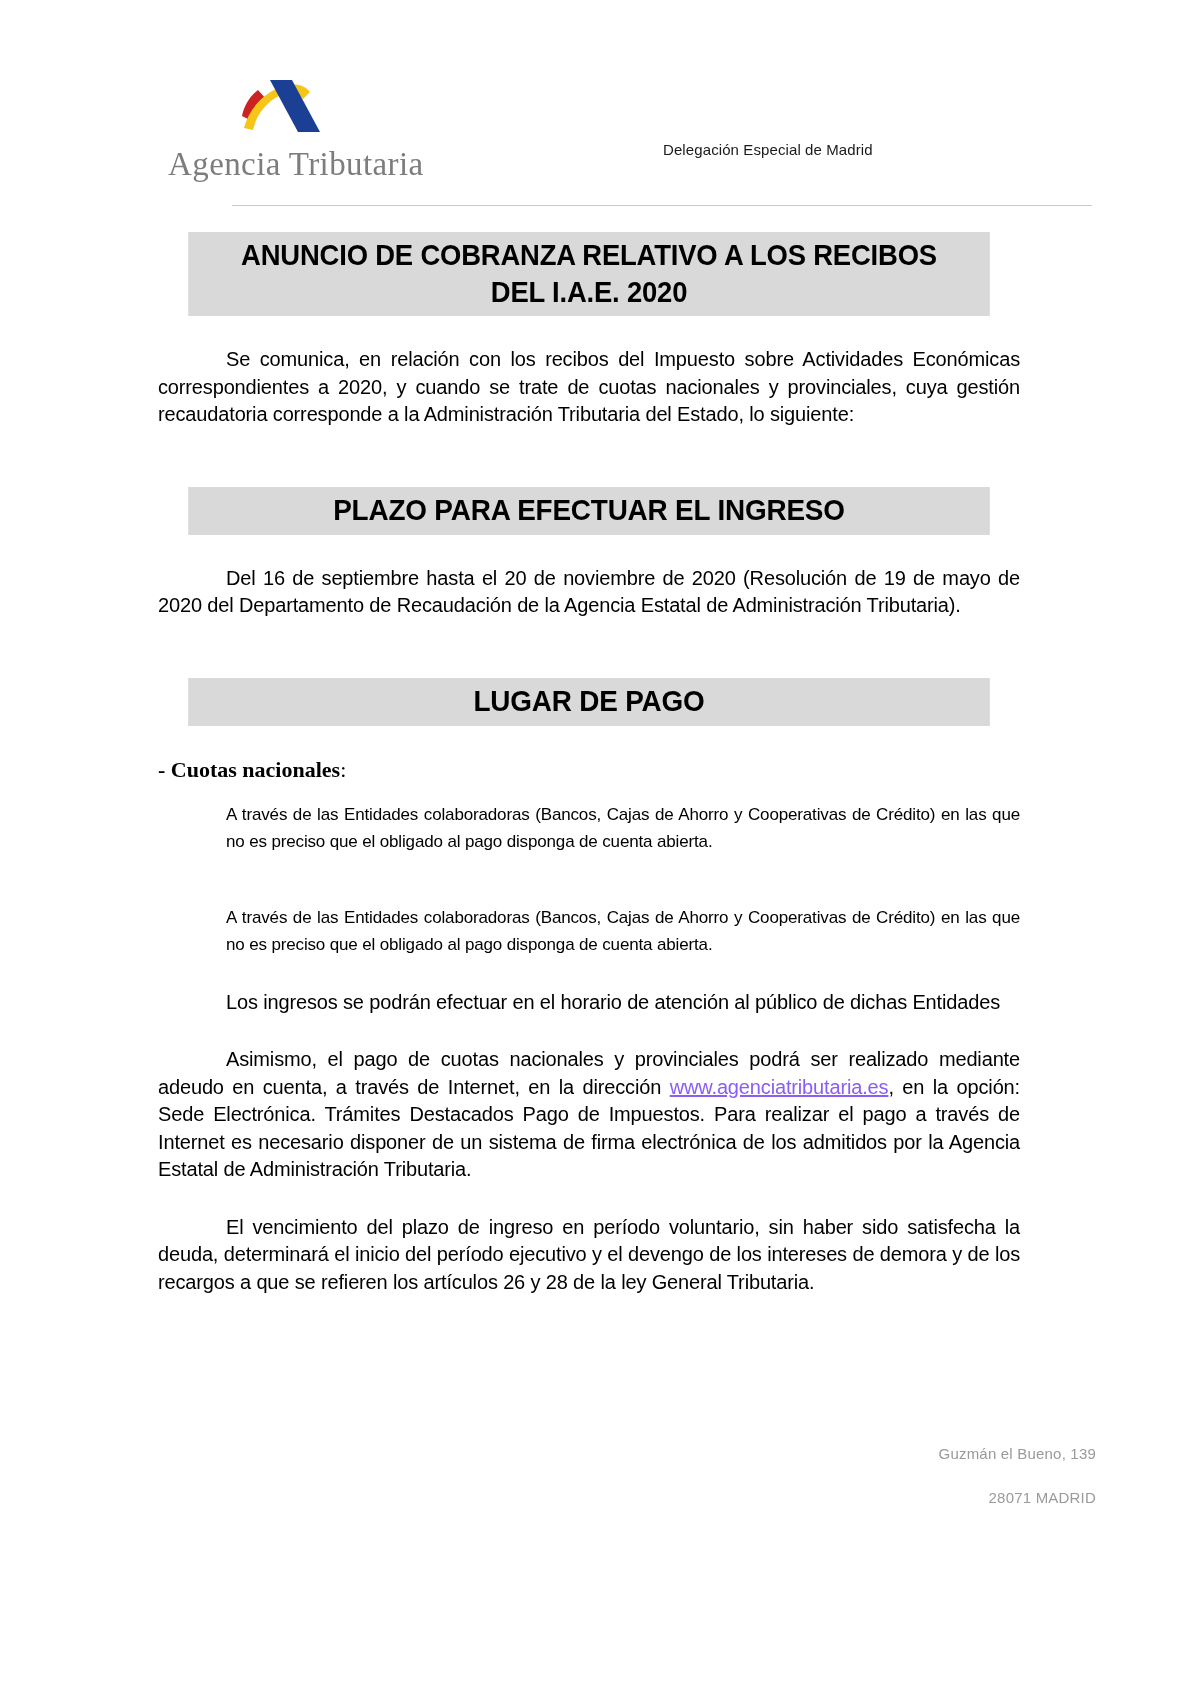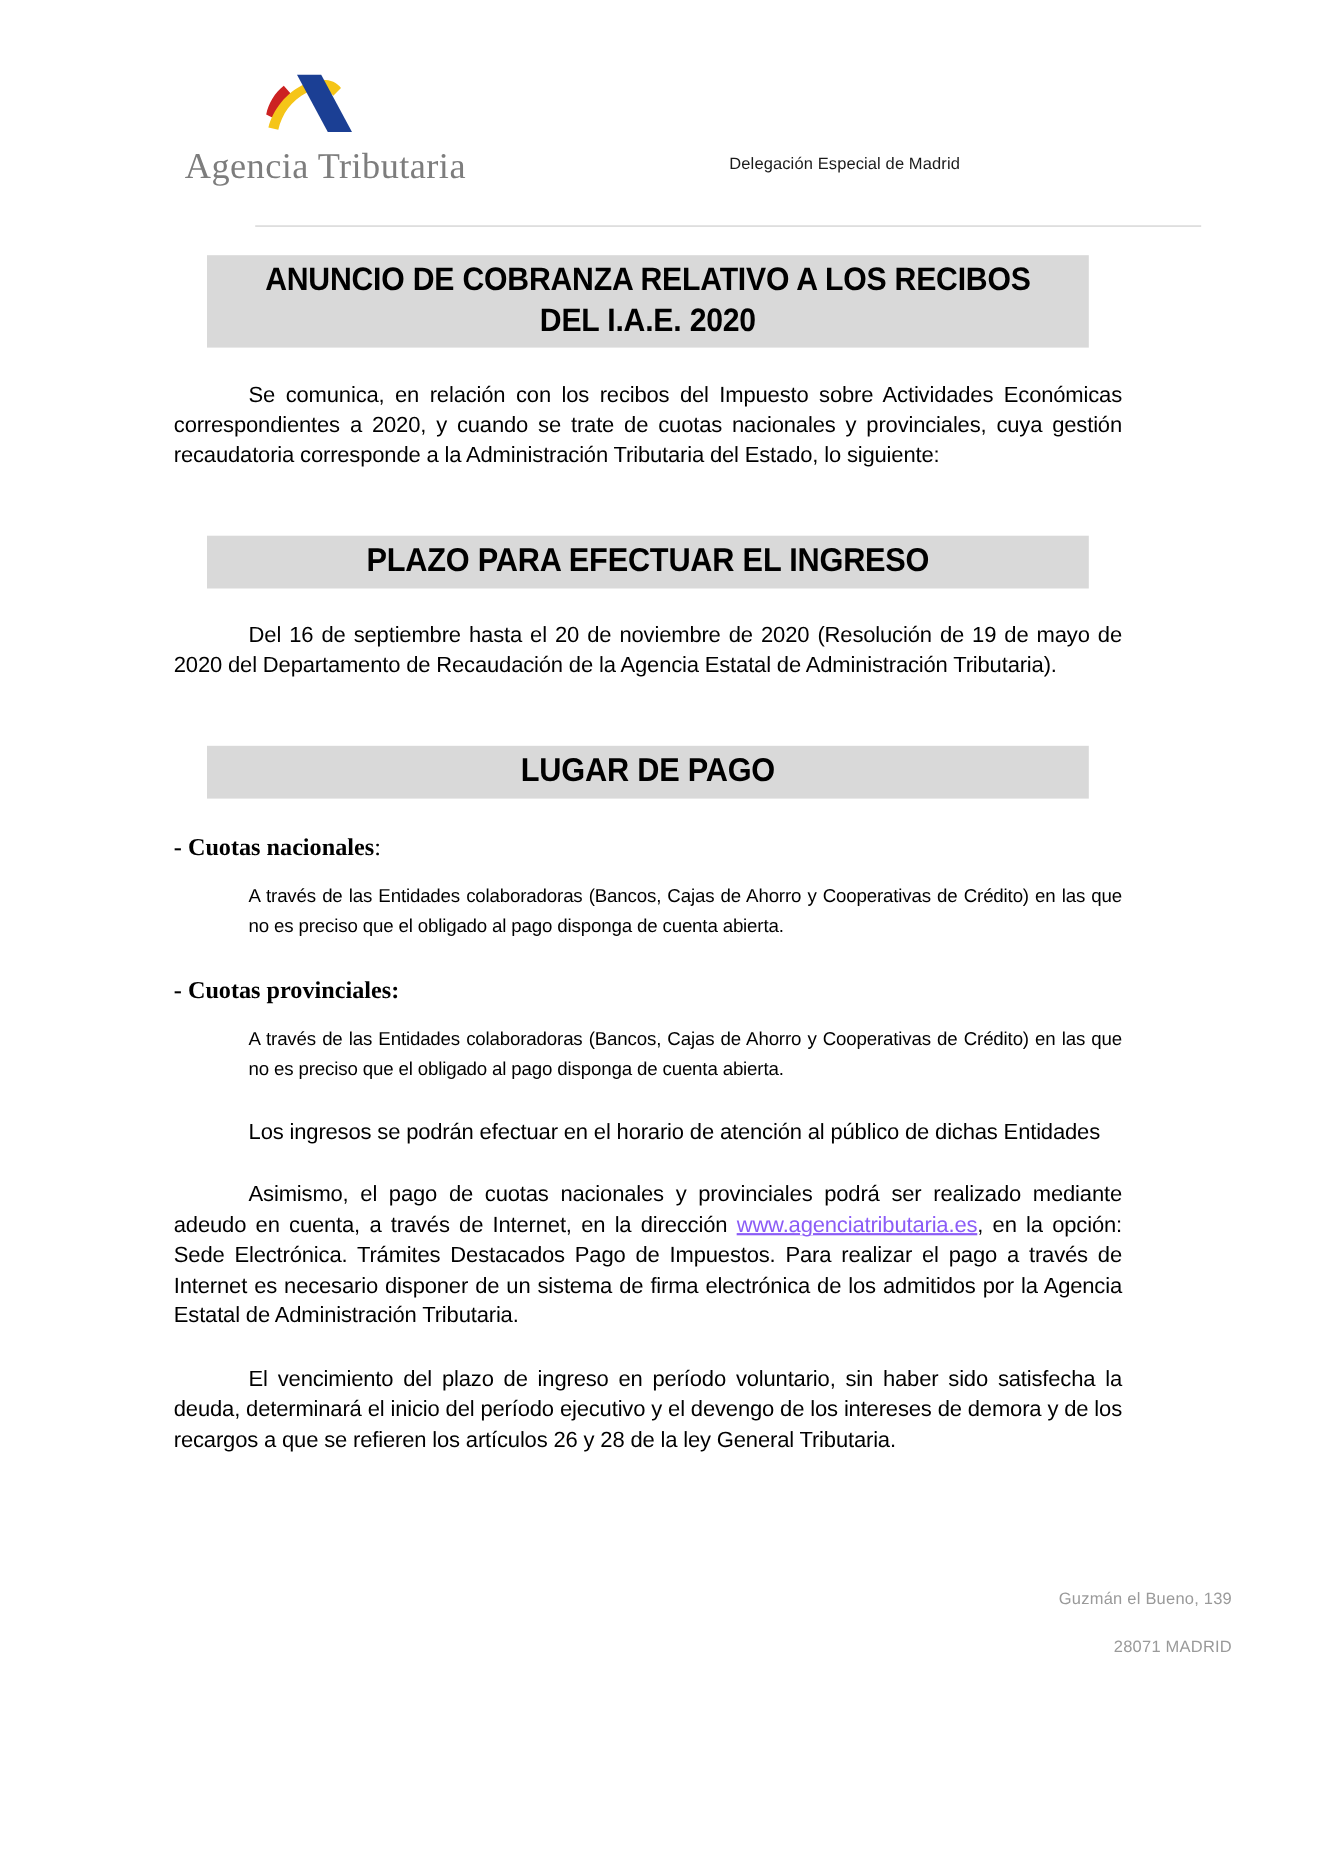--- a/index.html
+++ b/index.html
@@ -25,21 +25,21 @@
 
   
   .header {
     position: relative;
     height: 150px;
   }
 
   .logo-block {
     position: absolute;
     left: 168px;
-    top: 60px;
+    top: 72px;
     width: 300px;
   }
 
   .logo-mark {
     width: 120px;
     height: 72px;
     margin-left: 58px;
     display: block;
   }
 
@@ -142,21 +142,21 @@
     text-decoration: underline;
   }
 
   
   .footer {
     position: absolute;
     left: 0;
     top: 1432px;
     width: 1200px;
     text-align: right;
-    padding-right: 80px;
+    padding-right: 104px;
     box-sizing: border-box;
     color: #9a9a9a;
     font-size: 15px;
     line-height: 44px;
     letter-spacing: 0.2px;
   }
   .footer div { font-family: "Liberation Sans", sans-serif; }
 </style>
 </head>
 <body>
@@ -208,21 +208,20 @@
     <div class="gap-md"></div>
 
     <p class="subhead"><b>- Cuotas nacionales</b><span>:</span></p>
 
     <div class="gap-sm"></div>
 
     <p class="sub-body">A través de las Entidades colaboradoras (Bancos, Cajas de Ahorro y Cooperativas de Crédito) en las que no es preciso que el obligado al pago disponga de cuenta abierta.</p>
 
     <div class="gap-md"></div>
 
-    <p class="subhead"><b>- Cuotas provinciales:</b></p>
 
     <div class="gap-sm"></div>
 
     <p class="sub-body">A través de las Entidades colaboradoras (Bancos, Cajas de Ahorro y Cooperativas de Crédito) en las que no es preciso que el obligado al pago disponga de cuenta abierta.</p>
 
     <div class="gap-md"></div>
 
     <p class="body indent">Los ingresos se podrán efectuar en el horario de atención al público de dichas Entidades</p>
 
     <div class="gap-md"></div>

